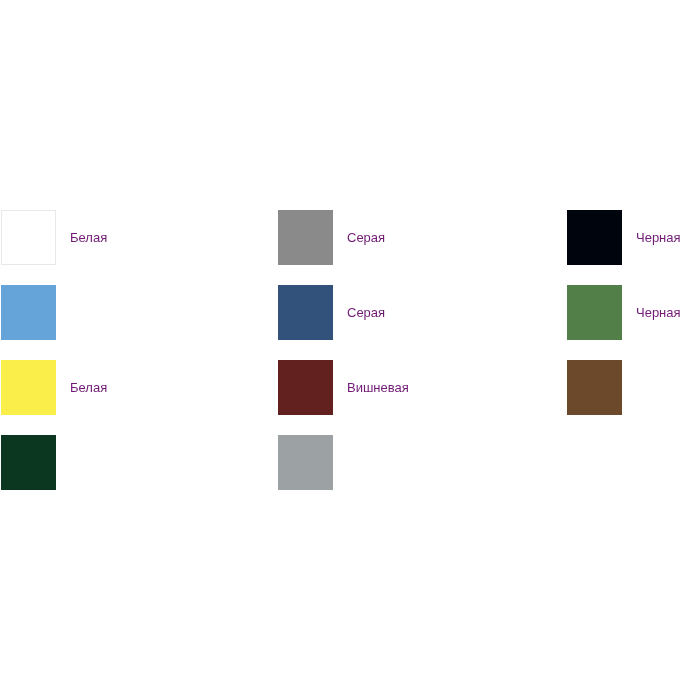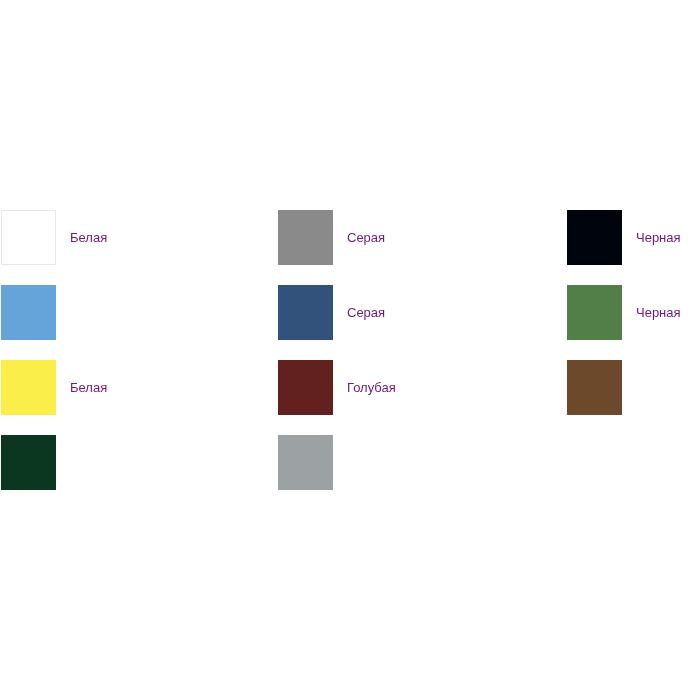--- a/index.html
+++ b/index.html
@@ -80,21 +80,21 @@
         <div class="swatch-label">Черная</div>
       </div>
     </div>
     <div class="swatch-row">
       <div class="swatch-cell col0">
         <div class="swatch-box" style="background: rgb(250, 238, 74);"></div>
         <div class="swatch-label">Белая</div>
       </div>
       <div class="swatch-cell col1">
         <div class="swatch-box" style="background: rgb(98, 33, 31);"></div>
-        <div class="swatch-label">Голубая</div>
+        <div class="swatch-label">Вишневая</div>
       </div>
       <div class="swatch-cell col2">
         <div class="swatch-box" style="background: rgb(109, 73, 44);"></div>
       </div>
     </div>
     <div class="swatch-row">
       <div class="swatch-cell col0">
         <div class="swatch-box" style="background: rgb(11, 54, 32);"></div>
       </div>
       <div class="swatch-cell col1">

